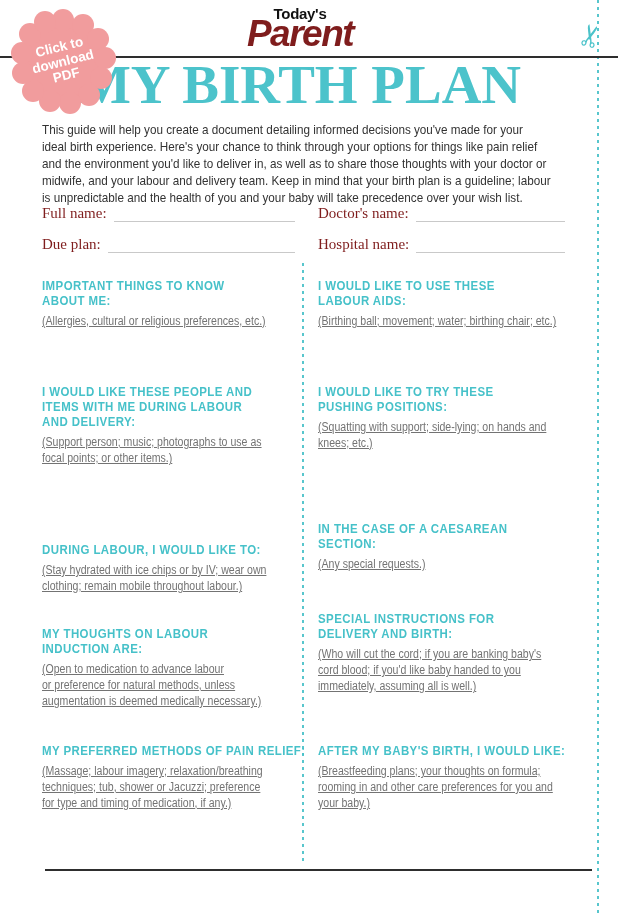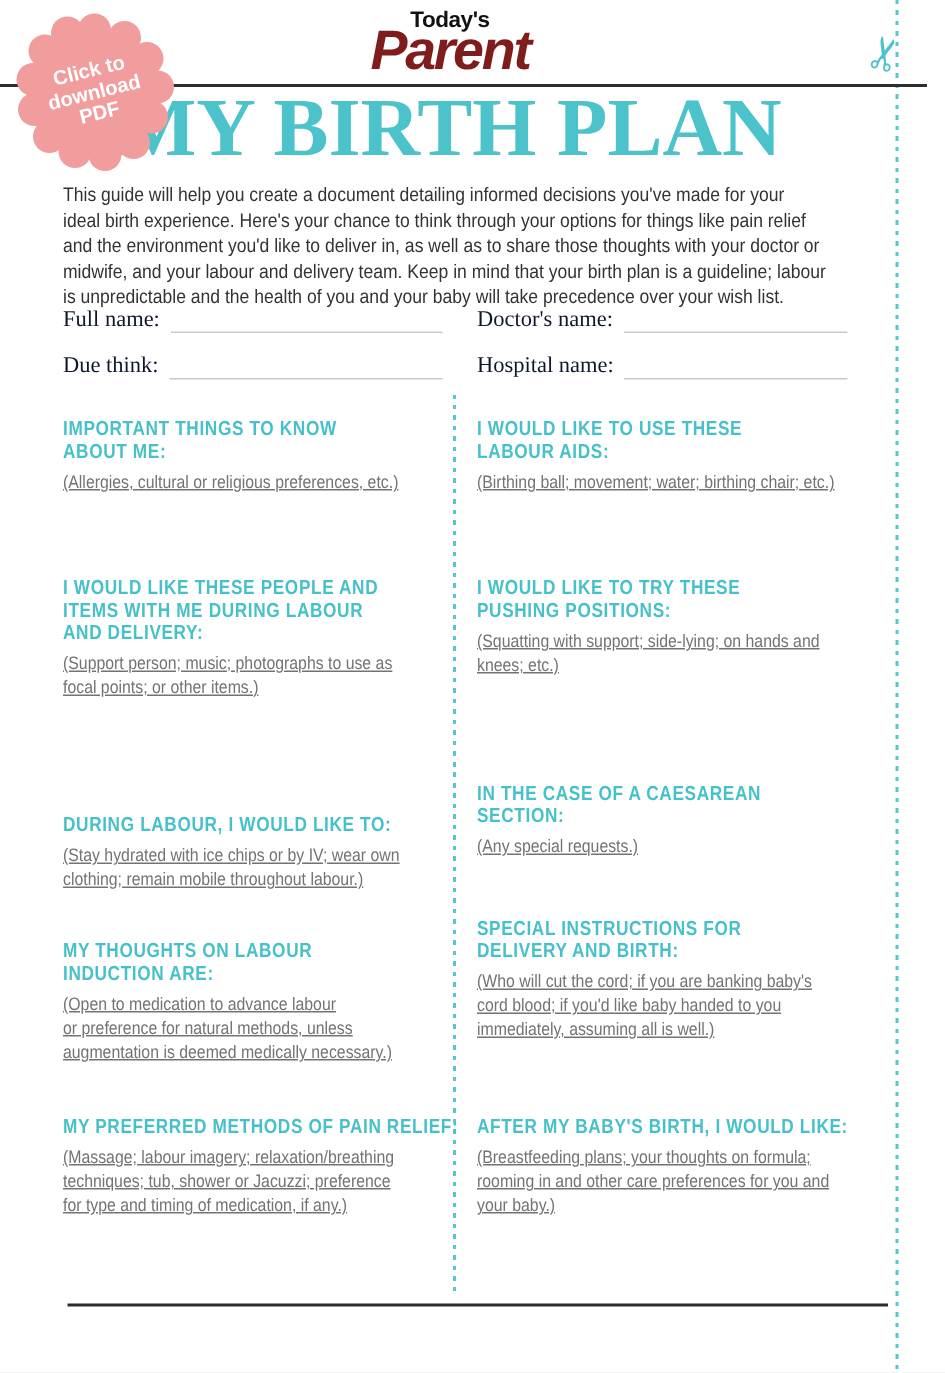--- a/index.html
+++ b/index.html
@@ -38,21 +38,21 @@
          font-family:"Liberation Serif",serif;font-weight:bold;font-size:55px;
          line-height:1;color:#4cc3cb;letter-spacing:0;}
 
   
   .intro{position:absolute;left:42px;top:121px;width:570px;font-size:13px;
          line-height:17px;color:#333333;}
   .intro .bl{white-space:nowrap;transform:scaleX(.90);transform-origin:0 50%;}
 
   
   .field{position:absolute;display:flex;align-items:flex-end;height:19px;
-         font-family:"Liberation Serif",serif;font-size:15px;color:#0f172a;}
+         font-family:"Liberation Serif",serif;font-size:15px;color:#7f1d1d;}
   .field .fline{flex:1;margin-left:7px;border-bottom:1px solid #c9c9c9;height:14px;}
   .f1{left:42px;top:203px;width:253px;}
   .f2{left:318px;top:203px;width:247px;}
   .f3{left:42px;top:234px;width:253px;}
   .f4{left:318px;top:234px;width:247px;}
 
   
   .section{position:absolute;}
   .section .heading{color:#46c1c9;font-weight:bold;font-size:13.5px;line-height:15px;
                     letter-spacing:0.5px;}
@@ -119,21 +119,21 @@
 
   <div class="field f1">
     <span>Full name:</span>
     <span class="fline"></span>
   </div>
   <div class="field f2">
     <span>Doctor's name:</span>
     <span class="fline"></span>
   </div>
   <div class="field f3">
-    <span>Due think:</span>
+    <span>Due plan:</span>
     <span class="fline"></span>
   </div>
   <div class="field f4">
     <span>Hospital name:</span>
     <span class="fline"></span>
   </div>
 
   <div class="section colL sL0">
     <div class="heading">
         <div class="bl">IMPORTANT THINGS TO KNOW</div>

